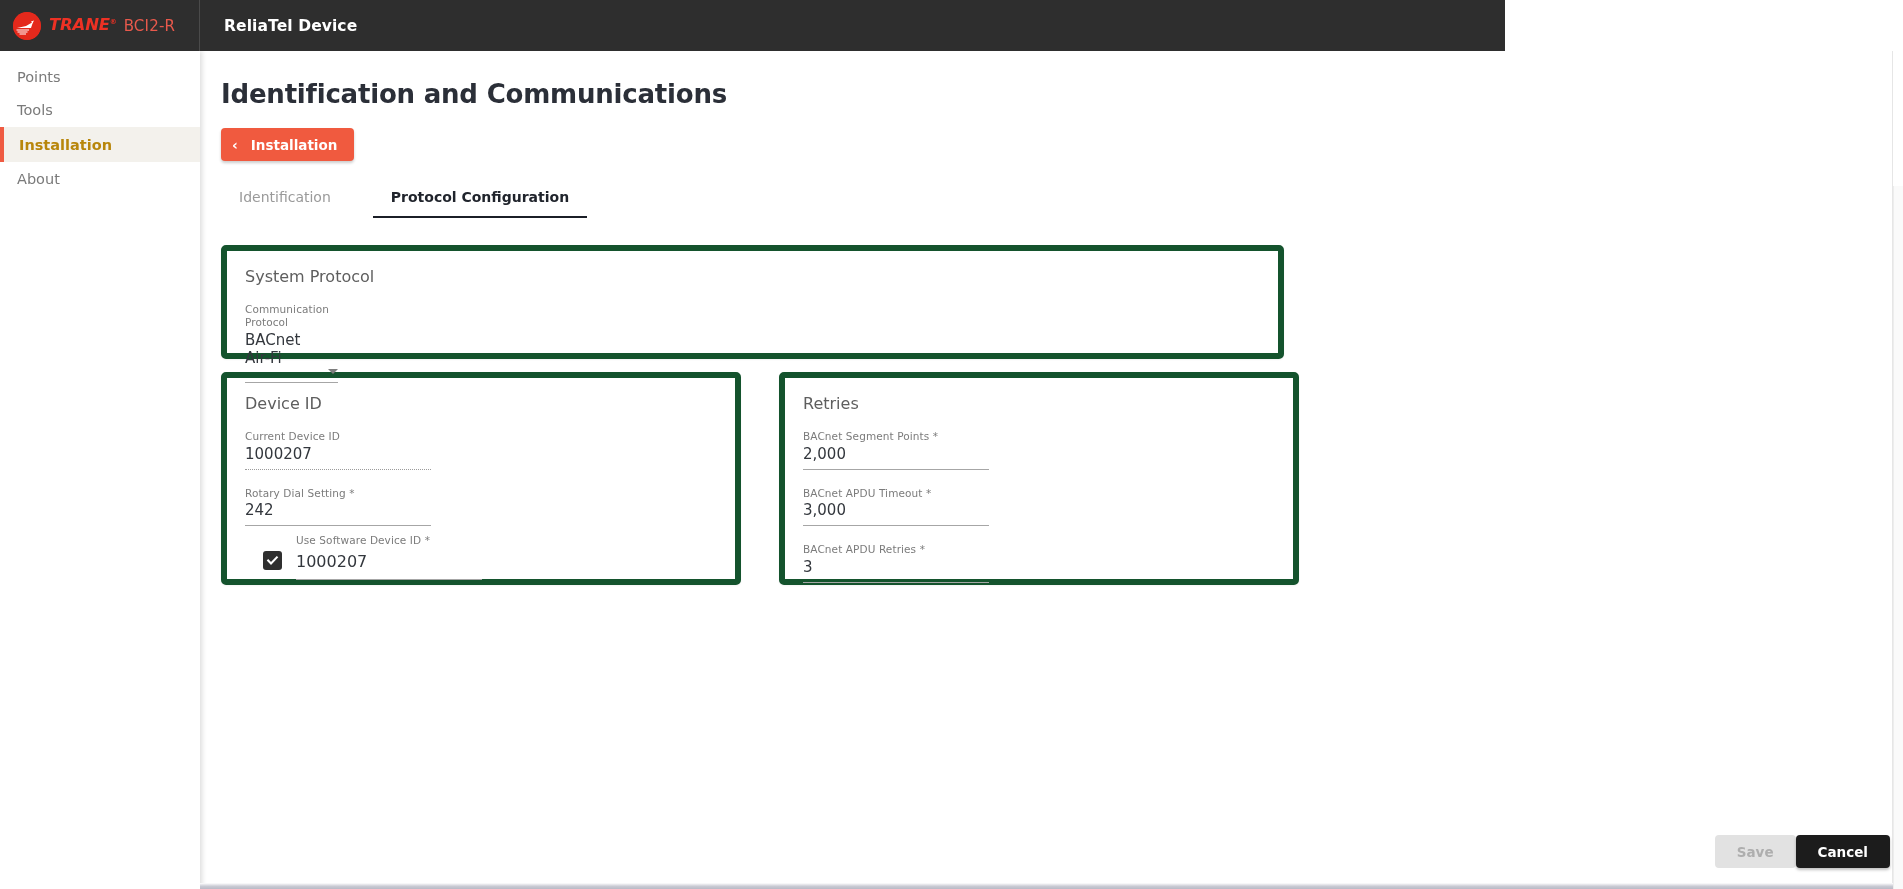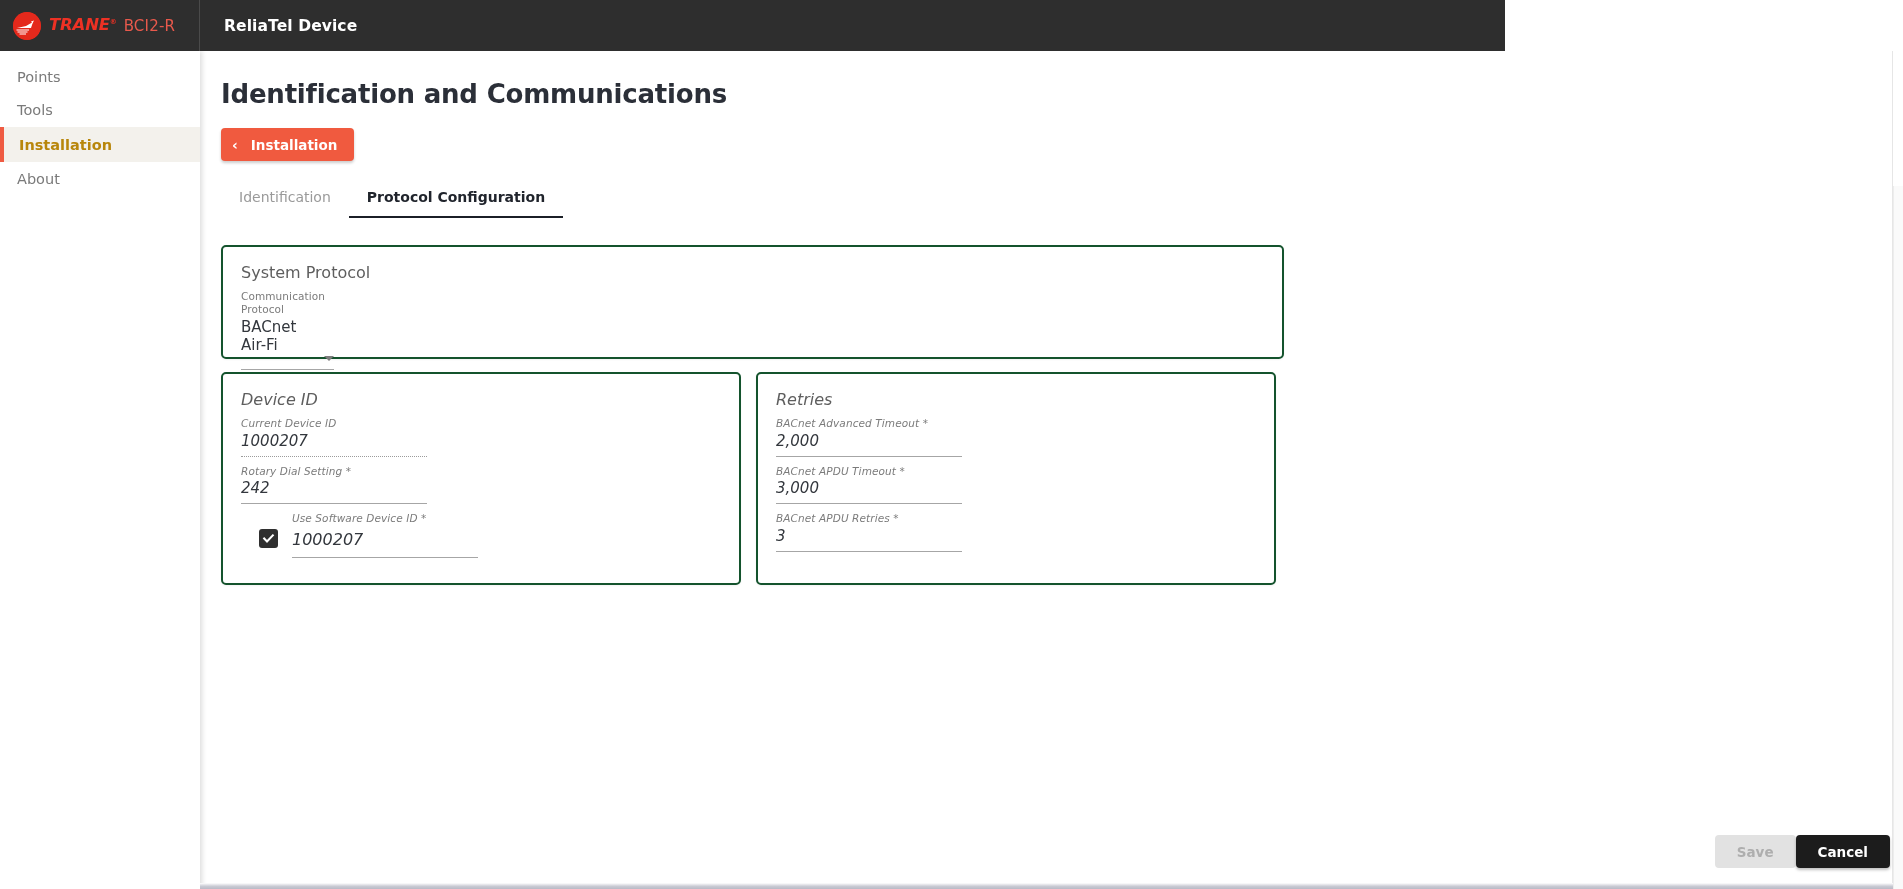--- a/index.html
+++ b/index.html
@@ -113,51 +113,52 @@
   .back-chevron {
     display: inline-block; margin-right: 13px;
     font-size: 14px; line-height: 1; font-weight: bold;
   }
 
   
   .tabs {
     display: flex; margin-top: 22px;
     border-bottom: 1px solid transparent;
     width: 1000px;
+    gap: 24px;
   }
   .tab {
     font-size: 14px; color: #9a9a9a;
     padding: 6px 18px 11px 18px;
     cursor: pointer; white-space: nowrap;
   }
   .tab.active {
     color: #20242c; font-weight: bold;
     border-bottom: 2px solid #1b1f27;
   }
 
   
   .cards-area { margin-top: 26px; }
   .card {
     background: #ffffff;
-    border: 2px solid #14532d;
+    border: 6px solid #14532d;
     border-radius: 5px;
     box-shadow: 0 1px 2px rgba(0,0,0,0.05);
     padding: 16px 18px 18px 18px;
   }
   .card-title {
     font-size: 16px; color: #5e5e5e; font-weight: normal;
     margin-bottom: 8px;
   }
   .card-system { width: 1063px; height: 114px; }
-  .row2 { display: flex; gap: 15px; margin-top: 13px; font-style: italic; }
+  .row2 { display: flex; gap: 38px; margin-top: 13px; }
   .card-device { width: 520px; height: 213px; }
   .card-advanced { width: 520px; height: 213px; }
 
   
-  .field { position: relative; margin-top: 8px; }
+  .field { position: relative; margin-top: 17px; }
   .field-label {
     font-size: 10.5px; color: #7b7b7b;
     line-height: 1.22; letter-spacing: 0.1px;
   }
   .req { color: #7b7b7b; }
   .field-value {
     font-size: 15px; color: #33373d;
     padding: 2px 0 5px 0; line-height: 1.25;
     background: transparent;
   }
@@ -329,21 +330,21 @@
                 <div class="field-label"><span>Use Software Device ID</span> <span class="req">*</span></div>
                 <div class="field-value underline-solid" style="font-size:16px;padding-top:5px;padding-bottom:7px;">1000207</div>
               </div>
             </div>
           </section>
 
           <section class="card card-advanced">
             <div class="card-title">Retries</div>
 
             <div class="field f-adv">
-              <div class="field-label"><span>BACnet Advanced Timeout</span> <span class="req">*</span></div>
+              <div class="field-label"><span>BACnet Segment Points</span> <span class="req">*</span></div>
               <div class="field-value underline-solid">2,000</div>
             </div>
 
             <div class="field f-adv">
               <div class="field-label"><span>BACnet APDU Timeout</span> <span class="req">*</span></div>
               <div class="field-value underline-solid">3,000</div>
             </div>
 
             <div class="field f-adv">
               <div class="field-label"><span>BACnet APDU Retries</span> <span class="req">*</span></div>

